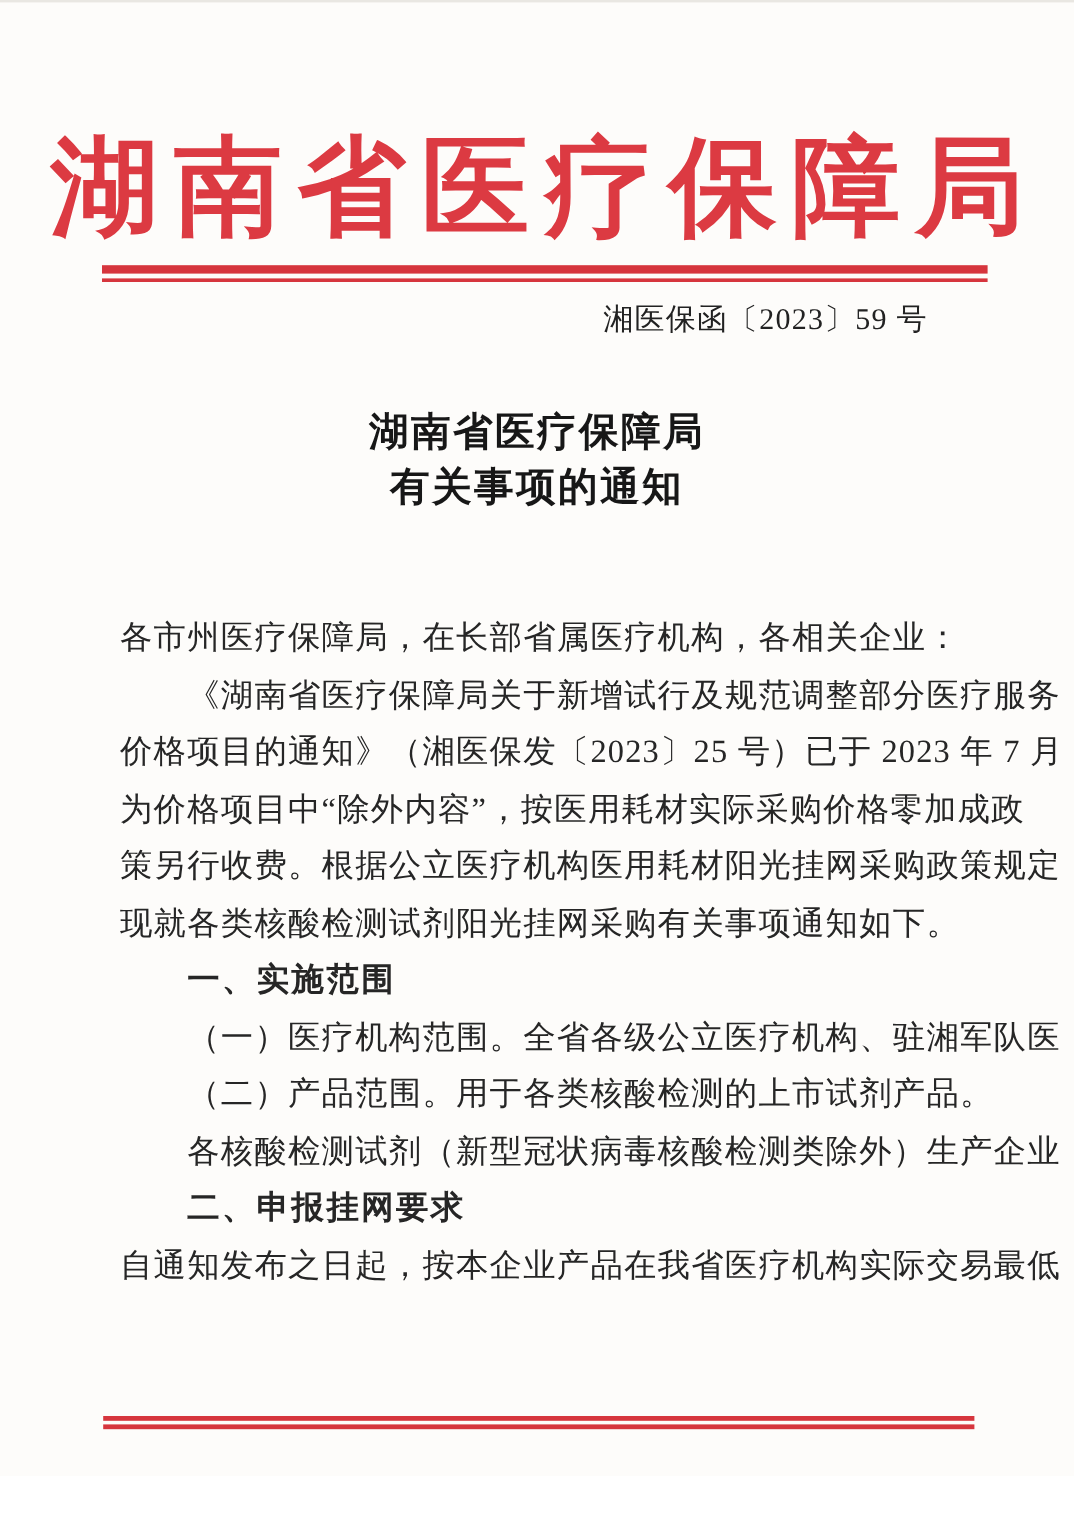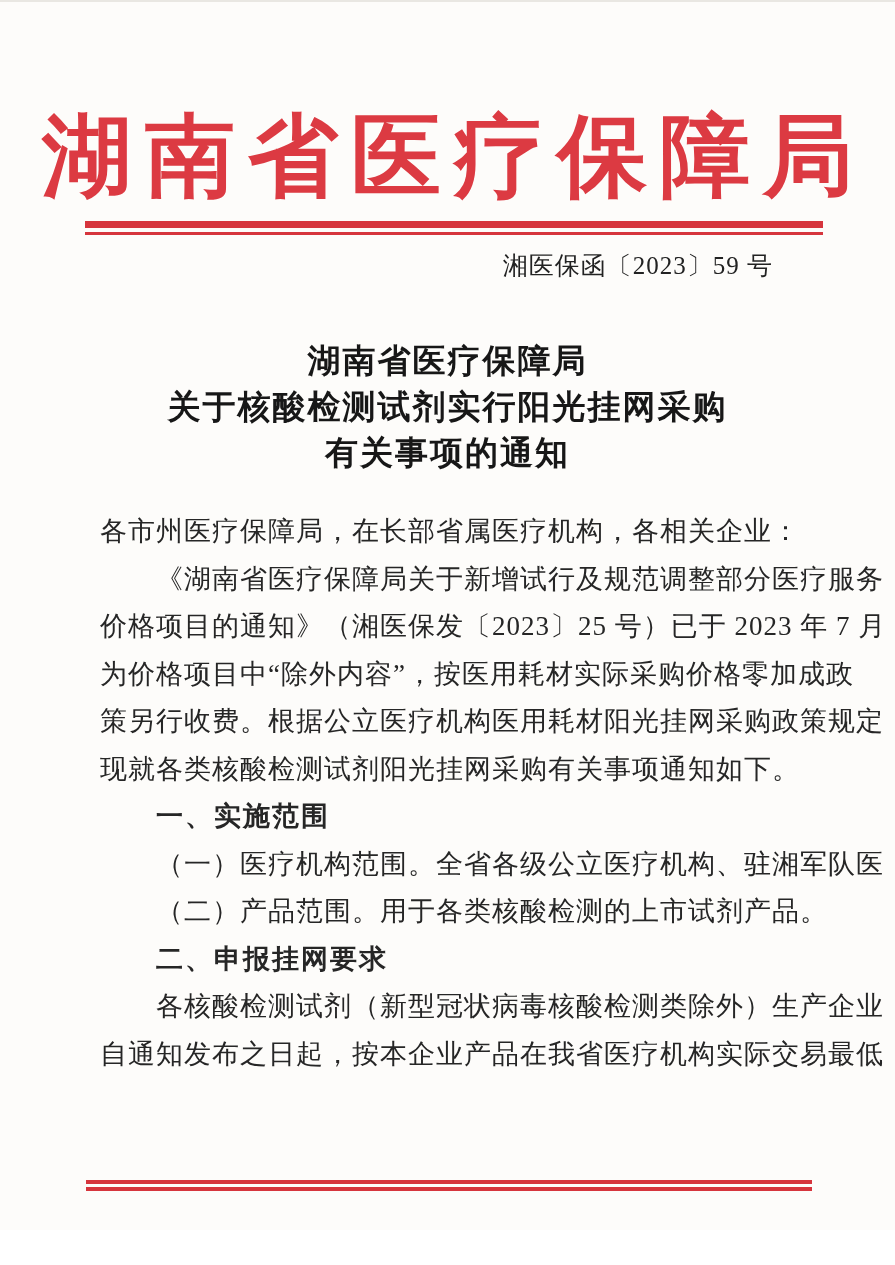--- a/index.html
+++ b/index.html
@@ -116,36 +116,35 @@
 
   <div class="header-rule">
     <div class="rule-thick"></div>
     <div class="rule-thin"></div>
   </div>
 
   <div class="doc-number">湘医保函〔2023〕59 号</div>
 
   <div class="doc-title">
     <div>湖南省医疗保障局</div>
-    <div>关于核酸检测试剂实行阳光挂网采购</div>
     <div>有关事项的通知</div>
   </div>
 
   <div class="doc-body">
       <div class="body-line">各市州医疗保障局，在长部省属医疗机构，各相关企业：</div>
       <div class="body-line indent">《湖南省医疗保障局关于新增试行及规范调整部分医疗服务</div>
       <div class="body-line">价格项目的通知》（湘医保发〔2023〕25 号）已于 2023 年 7 月 1</div>
       <div class="body-line">为价格项目中“除外内容”，按医用耗材实际采购价格零加成政</div>
       <div class="body-line">策另行收费。根据公立医疗机构医用耗材阳光挂网采购政策规定，</div>
       <div class="body-line">现就各类核酸检测试剂阳光挂网采购有关事项通知如下。</div>
       <div class="body-line indent bold">一、实施范围</div>
       <div class="body-line indent">（一）医疗机构范围。全省各级公立医疗机构、驻湘军队医</div>
       <div class="body-line indent">（二）产品范围。用于各类核酸检测的上市试剂产品。</div>
+      <div class="body-line indent">各核酸检测试剂（新型冠状病毒核酸检测类除外）生产企业</div>
       <div class="body-line indent bold">二、申报挂网要求</div>
-      <div class="body-line indent">各核酸检测试剂（新型冠状病毒核酸检测类除外）生产企业</div>
       <div class="body-line">自通知发布之日起，按本企业产品在我省医疗机构实际交易最低</div>
     </div>
 
   <div class="footer-rule">
     <div class="rule-a"></div>
     <div class="rule-b"></div>
   </div>
 
 </div>
 

